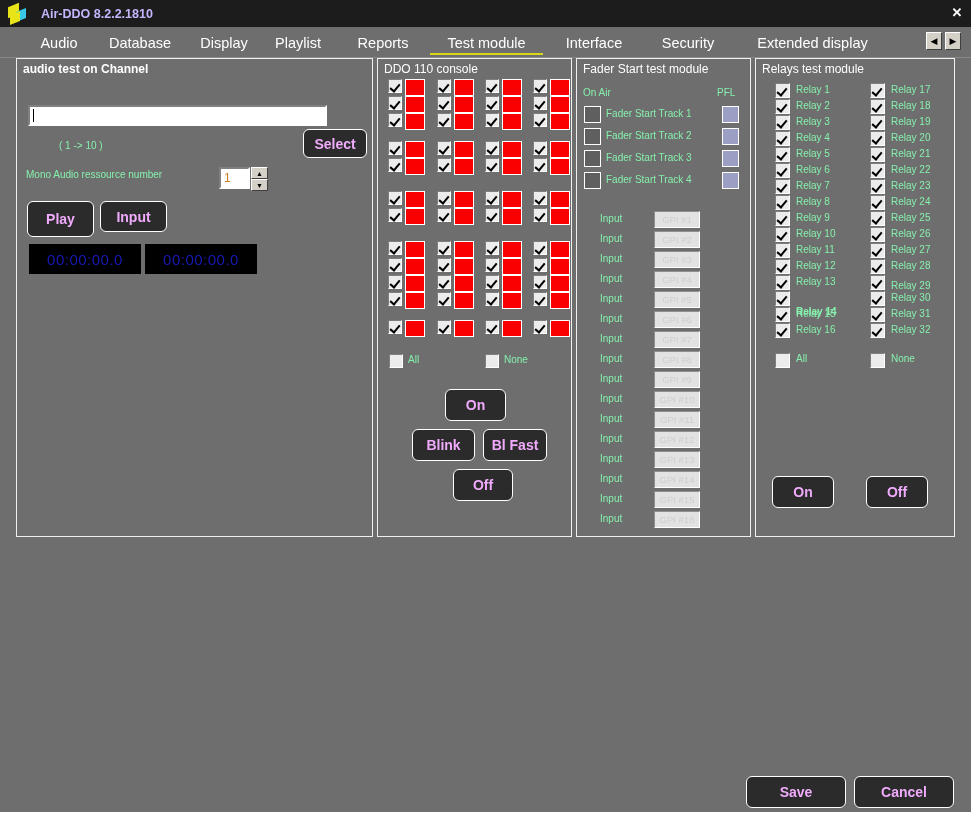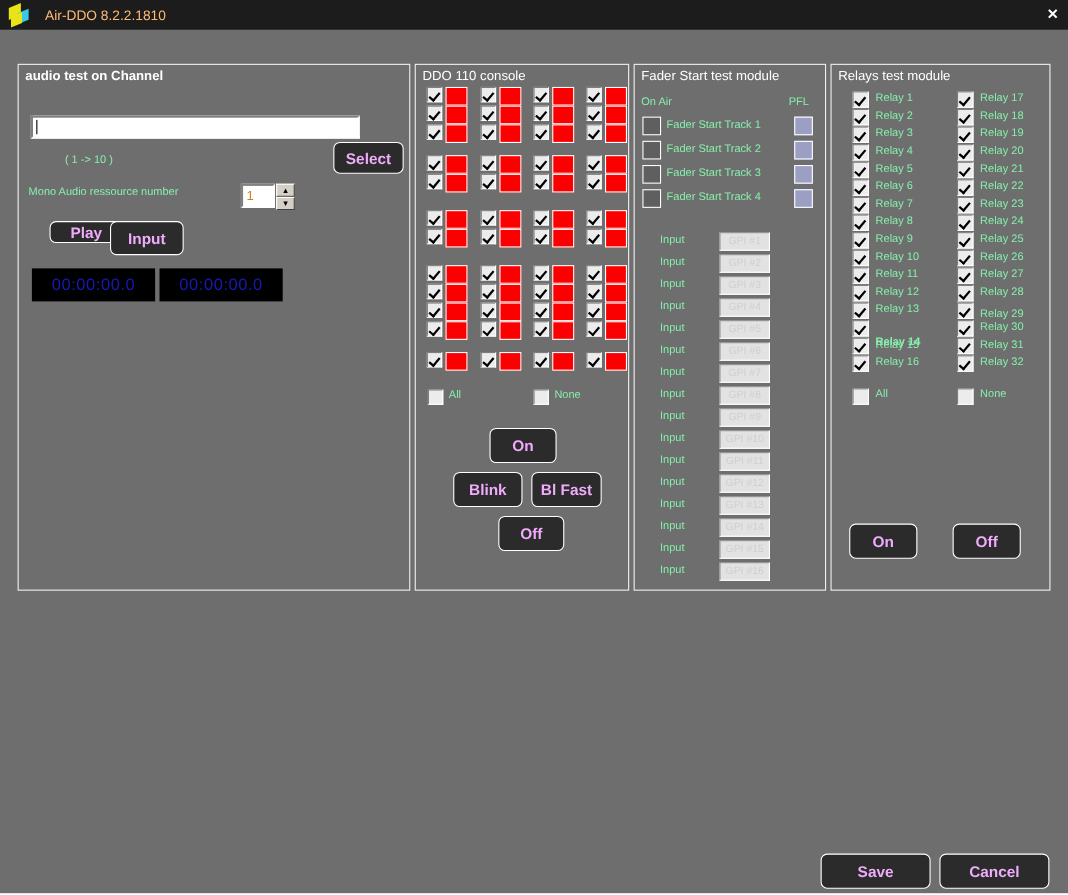--- a/index.html
+++ b/index.html
@@ -41,23 +41,23 @@
     background: #39c8e8;
     transform: skewY(-22deg);
   }
   #logo .d3 {
     position: absolute; left: 5px; top: 10px;
     width: 10px; height: 10px;
     background: #e8e417;
     transform: skewY(-22deg);
   }
   #title-text {
-    color: #fdba74;
+    color: #c4b5fd;
     font-size: 12.5px;
-    font-weight: normal;
+    font-weight: bold;
     margin-left: 10px;
   }
   #close-btn {
     position: absolute; right: 3px; top: 2px;
     width: 22px; height: 21px;
     color: #ffffff;
     font-size: 13px; font-weight: bold;
     display: flex; align-items: center; justify-content: center;
     cursor: pointer;
   }
@@ -282,38 +282,53 @@
   <div id="titlebar">
     <div id="logo">
       <div class="d1"></div>
         <div class="d2"></div>
         <div class="d3"></div>
     </div>
     <div id="title-text">Air-DDO 8.2.2.1810</div>
     <div id="close-btn">✕</div>
   </div>
 
+  <div id="tabbar">
+    <div id="tabs-host">
+        <div class="tab" style="left: 20px; width: 78px;">Audio</div>
+        <div class="tab" style="left: 92px; width: 96px;">Database</div>
+        <div class="tab" style="left: 185px; width: 78px;">Display</div>
+        <div class="tab" style="left: 258px; width: 80px;">Playlist</div>
+        <div class="tab" style="left: 343px; width: 80px;">Reports</div>
+        <div class="tab active" style="left: 430px; width: 113px;">Test module</div>
+        <div class="tab" style="left: 553px; width: 82px;">Interface</div>
+        <div class="tab" style="left: 648px; width: 80px;">Security</div>
+        <div class="tab" style="left: 745px; width: 135px;">Extended display</div>
+      </div>
+    <div class="navbtn" style="left:926px;">◀</div>
+    <div class="navbtn" style="left:945px;">▶</div>
+  </div>
 
   <div class="panel" style="left:16px; top:58px; width:357px; height:479px;">
     <div class="panel-title bold">audio test on Channel</div>
     <div class="lbl" style="left:42px; top:81px;">( 1 -&gt; 10 )</div>
     <div class="txtinput" style="left:11px; top:46px; width:299px; height:21px;">
       <span class="caret"></span>
         <span></span>
     </div>
     <div class="dkbtn" style="left:286px; top:70px; width:64px; height:29px;">Select</div>
 
     <div class="lbl" style="left:9px; top:110px;">Mono Audio ressource number</div>
     <div class="spin-box" style="left:202px; top:108px; width:31px; height:22px;">1</div>
     <div class="spin-arrows" style="left:234px; top:108px;">
       <div>▲</div>
       <div>▼</div>
     </div>
 
-    <div class="dkbtn" style="left:28px; top:142px; width:67px; height:20px;">Play</div>
+    <div class="dkbtn" style="left:10px; top:142px; width:67px; height:36px;">Play</div>
     <div class="dkbtn" style="left:83px; top:142px; width:67px; height:31px;">Input</div>
 
     <div class="tc" style="left:12px; top:185px; width:112px; height:30px;">00:00:00.0</div>
     <div class="tc" style="left:128px; top:185px; width:112px; height:30px;">00:00:00.0</div>
   </div>
 
   <div class="panel" style="left:377px; top:58px; width:195px; height:479px;">
     <div class="panel-title">DDO 110 console</div>
     <div id="ddo-host">
         <div class="cb checked" style="left: 10px; top: 20px;"></div>

